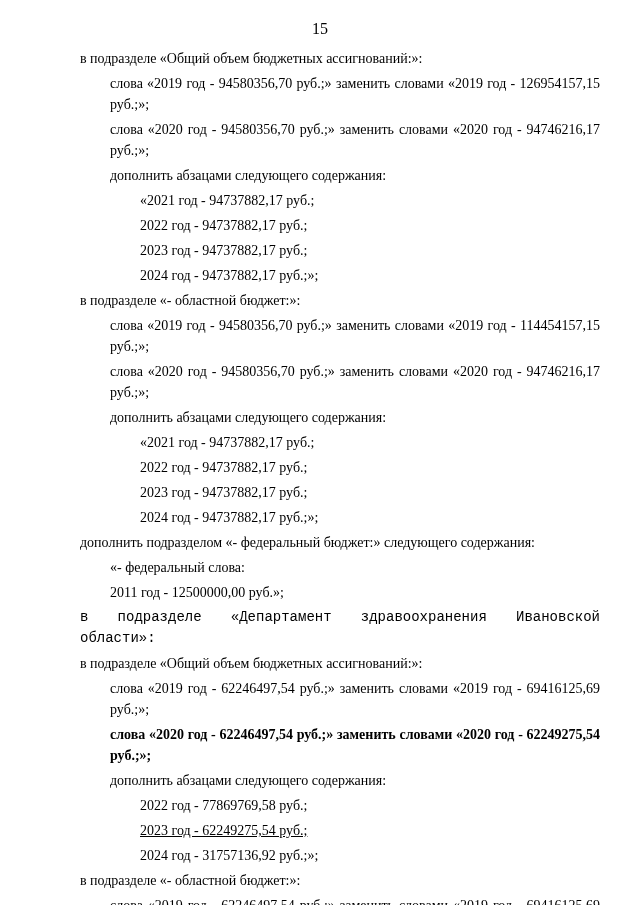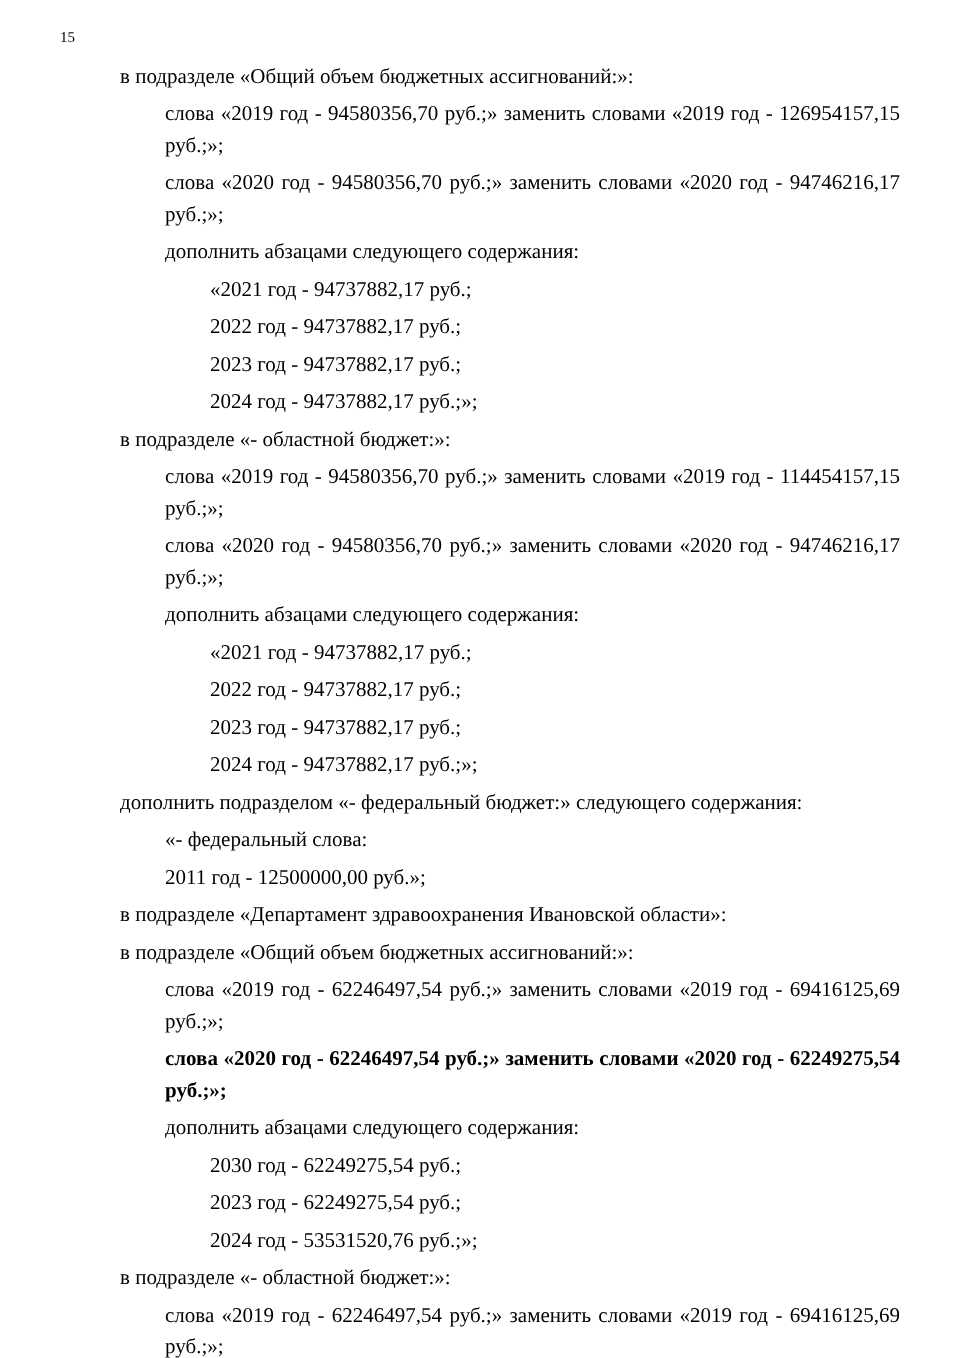--- a/index.html
+++ b/index.html
@@ -12,22 +12,22 @@
       background: #ffffff;
       font-family: 'Times New Roman', Times, serif;
       font-size: 14px;
       color: #000000;
       width: 640px;
       min-height: 905px;
       padding: 20px 40px 20px 40px;
     }
 
     .page-number {
-      text-align: left;
-      font-size: 10px;
+      text-align: center;
+      font-size: 16px;
       margin-bottom: 10px;
     }
 
     .content {
       line-height: 1.5;
     }
 
     .paragraph {
       margin-bottom: 4px;
       text-align: justify;
@@ -51,23 +51,23 @@
     <p class="paragraph" style="padding-left: 70px;">слова «2019 год - 94580356,70 руб.;» заменить словами «2019 год - 114454157,15 руб.;»;</p>
     <p class="paragraph" style="padding-left: 70px;">слова «2020 год - 94580356,70 руб.;» заменить словами «2020 год - 94746216,17 руб.;»;</p>
     <p class="paragraph" style="padding-left: 70px;">дополнить абзацами следующего содержания:</p>
     <p class="paragraph" style="padding-left: 100px;">«2021 год - 94737882,17 руб.;</p>
     <p class="paragraph" style="padding-left: 100px;">2022 год - 94737882,17 руб.;</p>
     <p class="paragraph" style="padding-left: 100px;">2023 год - 94737882,17 руб.;</p>
     <p class="paragraph" style="padding-left: 100px;">2024 год - 94737882,17 руб.;»;</p>
     <p class="paragraph" style="padding-left: 40px;">дополнить подразделом «- федеральный бюджет:» следующего содержания:</p>
     <p class="paragraph" style="padding-left: 70px;">«- федеральный слова:</p>
     <p class="paragraph" style="padding-left: 70px;">2011 год - 12500000,00 руб.»;</p>
-    <p class="paragraph" style="padding-left: 40px;">в подразделе «Департамент здравоохранения Ивановской области»:</p>
+    <p class="paragraph" style="padding-left: 40px; font-family: Liberation Mono, monospace;">в подразделе «Департамент здравоохранения Ивановской области»:</p>
     <p class="paragraph" style="padding-left: 40px;">в подразделе «Общий объем бюджетных ассигнований:»:</p>
     <p class="paragraph" style="padding-left: 70px;">слова «2019 год - 62246497,54 руб.;» заменить словами «2019 год - 69416125,69 руб.;»;</p>
     <p class="paragraph" style="padding-left: 70px; font-weight: bold;">слова «2020 год - 62246497,54 руб.;» заменить словами «2020 год - 62249275,54 руб.;»;</p>
     <p class="paragraph" style="padding-left: 70px;">дополнить абзацами следующего содержания:</p>
-    <p class="paragraph" style="padding-left: 100px;">2030 год - 62249275,54 руб.;</p>
-    <p class="paragraph" style="padding-left: 100px;">2023 год - 62249275,54 руб.;</p>
-    <p class="paragraph" style="padding-left: 100px;">2024 год - 53531520,76 руб.;»;</p>
+    <p class="paragraph" style="padding-left: 100px;">2022 год - 77869769,58 руб.;</p>
+    <p class="paragraph" style="padding-left: 100px; text-decoration: underline;">2023 год - 62249275,54 руб.;</p>
+    <p class="paragraph" style="padding-left: 100px;">2024 год - 31757136,92 руб.;»;</p>
     <p class="paragraph" style="padding-left: 40px;">в подразделе «- областной бюджет:»:</p>
     <p class="paragraph" style="padding-left: 70px;">слова «2019 год - 62246497,54 руб.;» заменить словами «2019 год - 69416125,69 руб.;»;</p>
   </div>
 
 </body></html>

